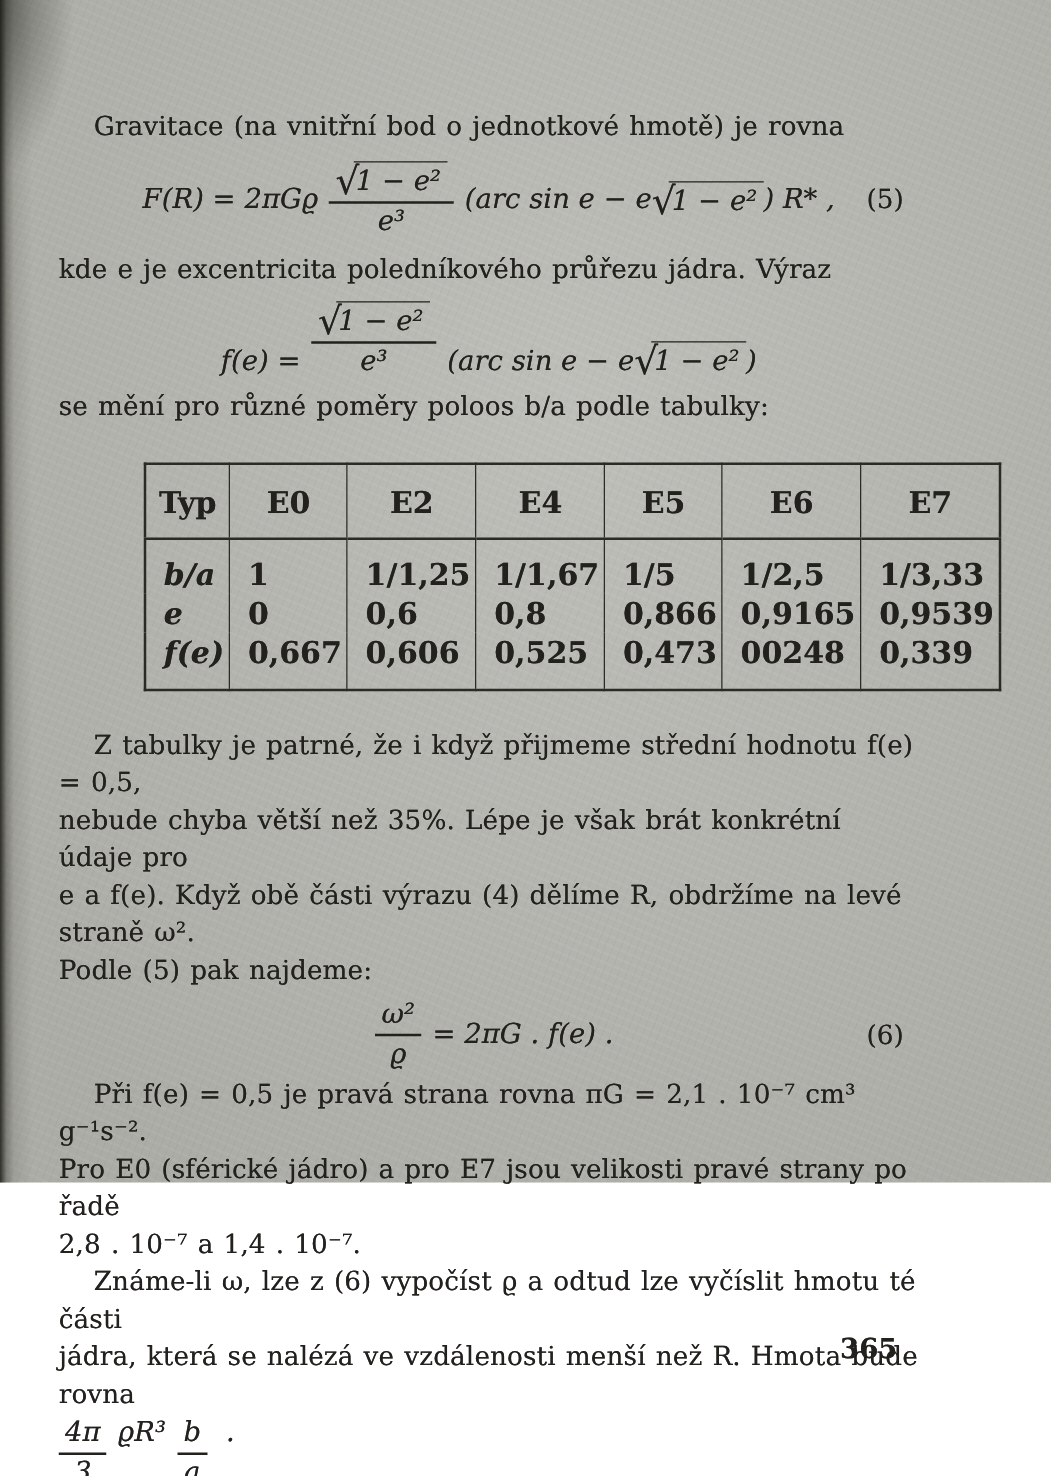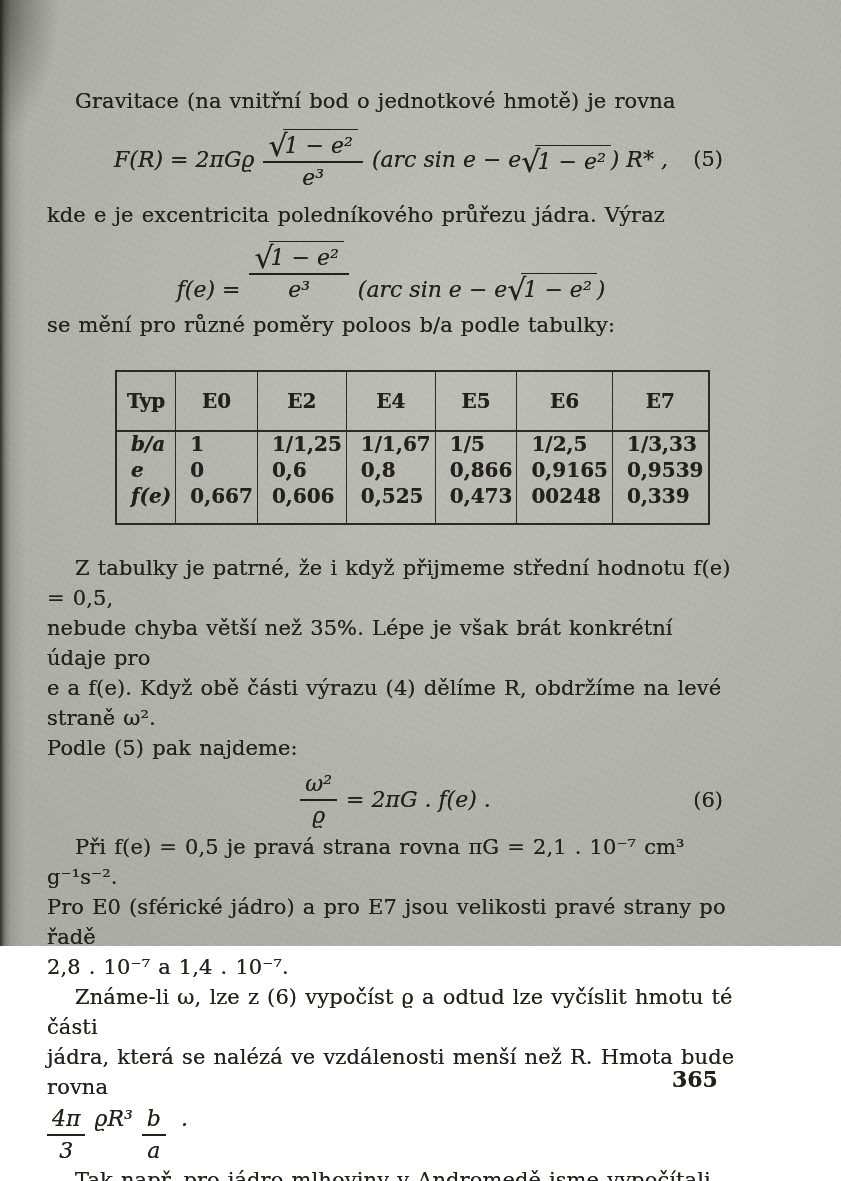--- a/index.html
+++ b/index.html
@@ -43,25 +43,25 @@
   .frac .top{border-bottom:2px solid #22211d;padding:0 5px 3px;display:inline-flex;align-items:flex-end;}
   .frac .bot{padding-top:2px;}
   .sq{font-size:30px;font-style:normal;line-height:1;position:relative;top:3px;}
   .rad{border-top:1.8px solid #22211d;padding:3px 5px 0 2px;margin-left:-5px;display:inline-block;}
   .massline{display:flex;align-items:flex-start;font-size:22px;font-style:italic;
             margin:4px 0 2px;min-height:56px;text-shadow:0 0 0.5px rgba(20,20,16,0.7);}
   .massline .gap{width:6px;}
   
   .tablewrap{margin:30px 0 0 68px;}
   table{border-collapse:collapse;border:2px solid #2b2b26;width:535px;
-        font-size:20px;text-shadow:0 0 0.5px rgba(20,20,16,0.6);}
+        font-size:24px;text-shadow:0 0 0.5px rgba(20,20,16,0.6);}
   th{font-weight:bold;border-bottom:2px solid #2b2b26;height:56px;text-align:center;}
   th+th, td+td{border-left:1.6px solid #2b2b26;}
   td{font-weight:bold;padding:1px 4px 1px 14px;text-align:left;}
-  tr.first td{padding-top:0;}
+  tr.first td{padding-top:13px;}
   tr.last td{padding-bottom:15px;}
   td.lab{font-style:italic;}
   .pagenum{position:absolute;left:672px;top:1066px;font-size:22px;font-weight:bold;
            text-shadow:0 0 0.5px rgba(20,20,16,0.7);}
 </style>
 </head>
 <body>
 
 <div class="page">
   <div class="content">

